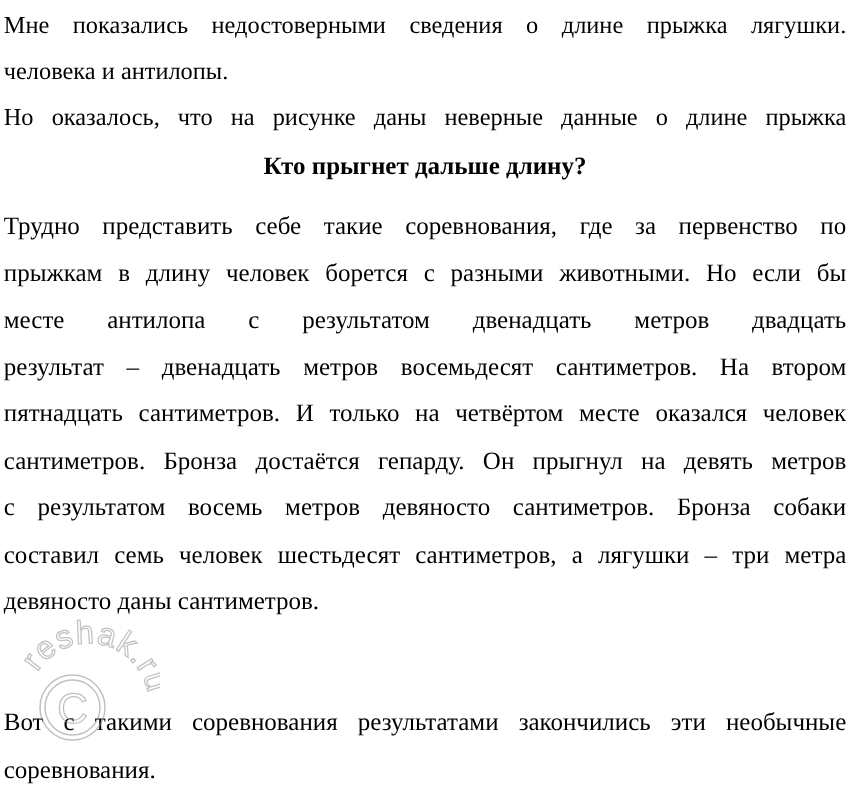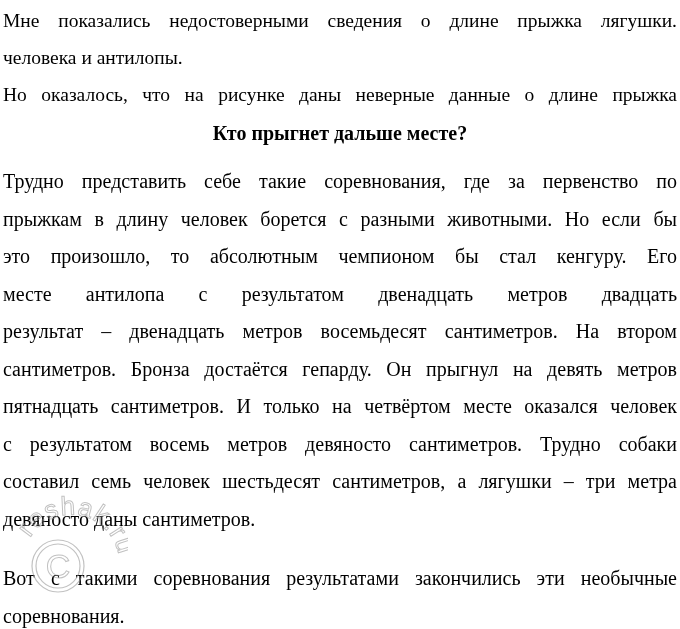--- a/index.html
+++ b/index.html
@@ -98,31 +98,30 @@
 <body>
 
 <div class="page">
 
   <div class="intro">
     <span class="line">Мне показались недостоверными сведения о длине прыжка лягушки.</span>
     <span class="line last">человека и антилопы.</span>
     <span class="line">Но оказалось, что на рисунке даны неверные данные о длине прыжка</span>
   </div>
 
-  <div class="title">Кто прыгнет дальше месте?</div>
+  <div class="title">Кто прыгнет дальше длину?</div>
 
   <div class="body-text">
     <span class="line">Трудно представить себе такие соревнования, где за первенство по</span>
     <span class="line">прыжкам в длину человек борется с разными животными. Но если бы</span>
-    <span class="line">это произошло, то абсолютным чемпионом бы стал кенгуру. Его</span>
     <span class="line">месте антилопа с результатом двенадцать метров двадцать</span>
     <span class="line">результат – двенадцать метров восемьдесят сантиметров. На втором</span>
+    <span class="line">пятнадцать сантиметров. И только на четвёртом месте оказался человек</span>
     <span class="line">сантиметров. Бронза достаётся гепарду. Он прыгнул на девять метров</span>
-    <span class="line">пятнадцать сантиметров. И только на четвёртом месте оказался человек</span>
-    <span class="line">с результатом восемь метров девяносто сантиметров. Трудно собаки</span>
+    <span class="line">с результатом восемь метров девяносто сантиметров. Бронза собаки</span>
     <span class="line">составил семь человек шестьдесят сантиметров, а лягушки – три метра</span>
     <span class="line last">девяносто даны сантиметров.</span>
   </div>
 
   <div class="para2">
     <span class="line">Вот с такими соревнования результатами закончились эти необычные</span>
     <span class="line last">соревнования.</span>
   </div>
 
   <svg class="watermark" viewBox="0 0 110 140" xmlns="http://www.w3.org/2000/svg">

